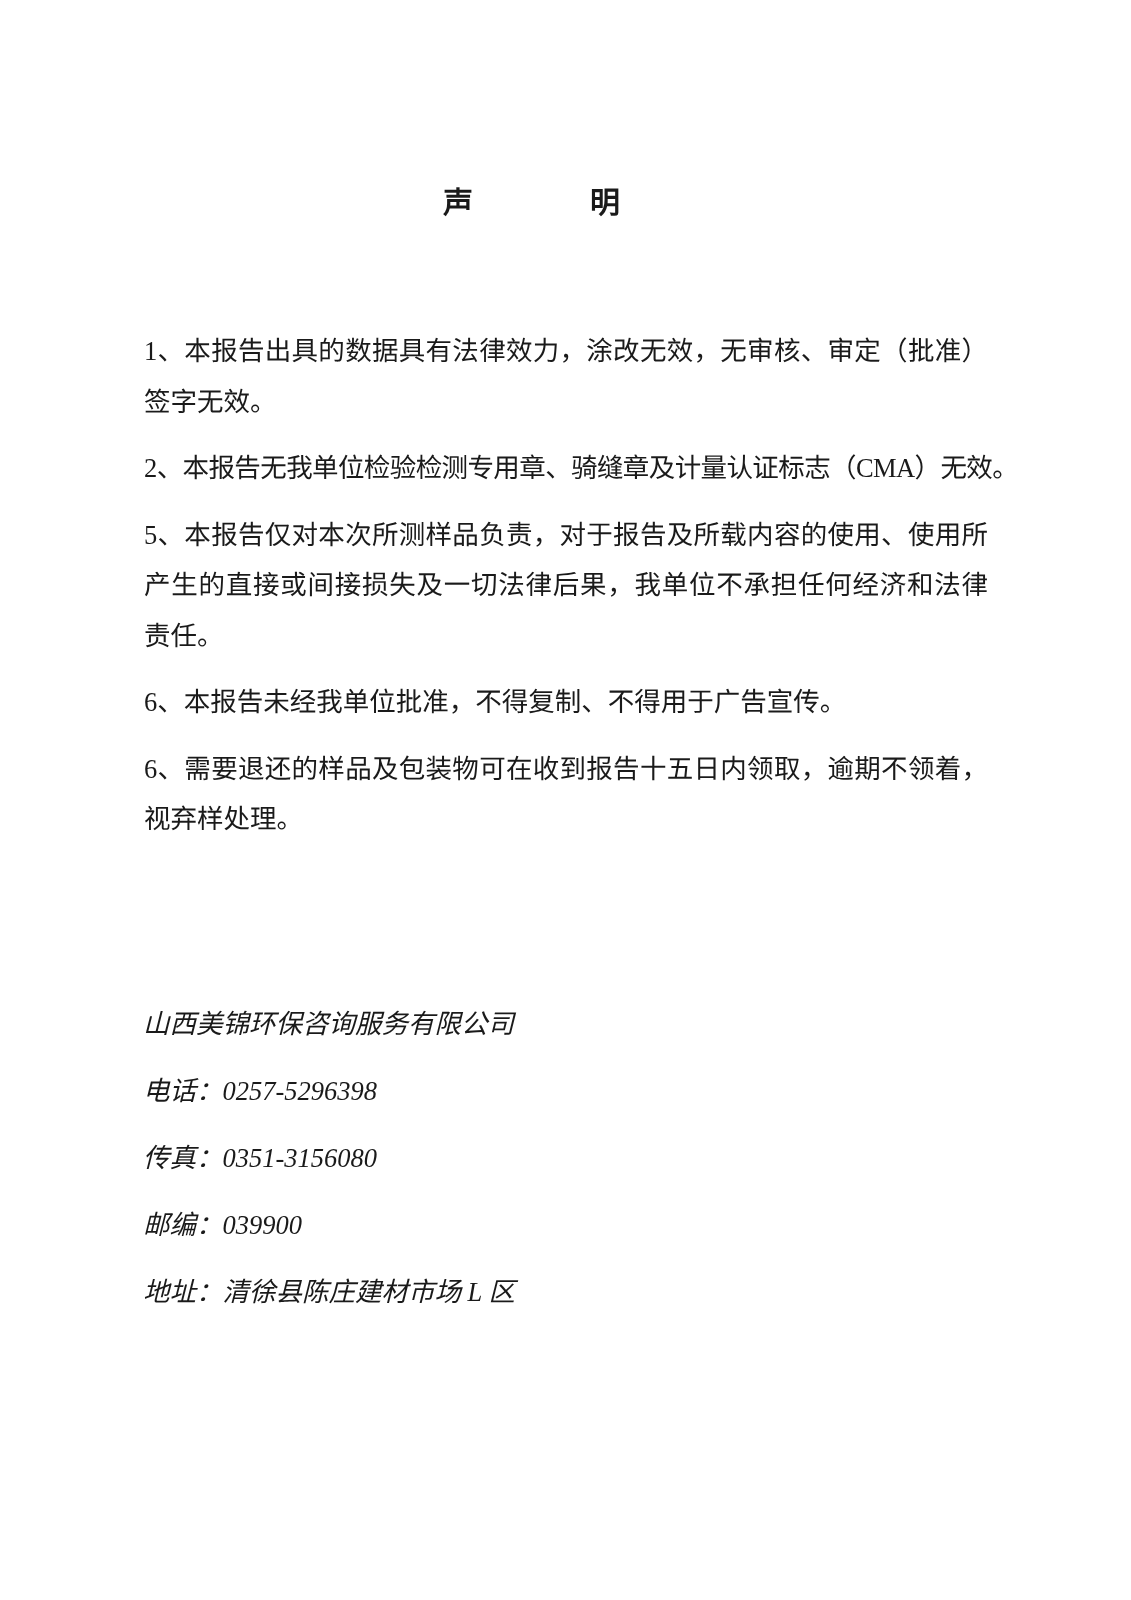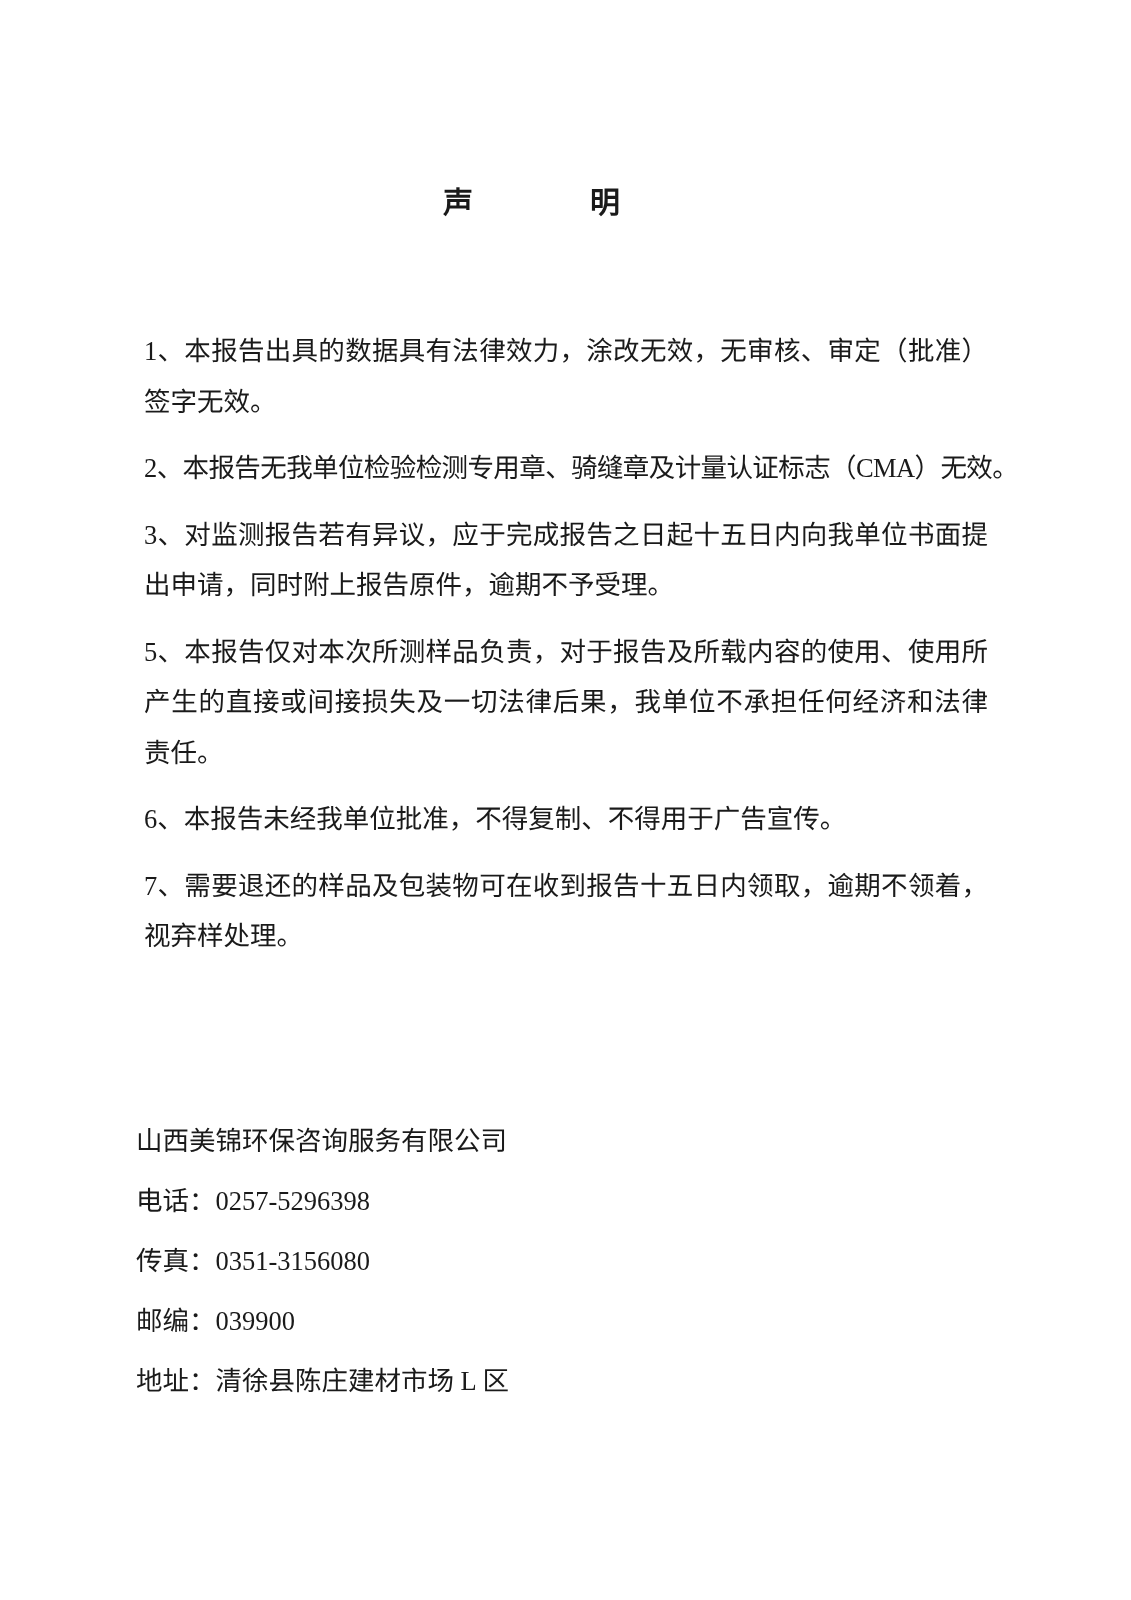--- a/index.html
+++ b/index.html
@@ -40,39 +40,38 @@
   .statements p.single-line {
     white-space: nowrap;
     letter-spacing: -0.6px;
     text-align: right;
   }
   .contact {
     margin-top: 153px;
     font-size: 26.5px;
     line-height: 52px;
   }
-  .contact p { margin: 8px; padding: 0; }
+  .contact p { margin: 15px; padding: 0; font-style: italic; }
 </style>
 </head>
 <body>
 
 <div class="page">
 
   <h1 class="title">
     <span>声</span>
     <span>明</span>
   </h1>
 
   <div class="statements">
     <p>1、本报告出具的数据具有法律效力，涂改无效，无审核、审定（批准）签字无效。</p>
     <p class="single-line">2、本报告无我单位检验检测专用章、骑缝章及计量认证标志（CMA）无效。</p>
-    <p>3、对监测报告若有异议，应于完成报告之日起十五日内向我单位书面提出申请，同时附上报告原件，逾期不予受理。</p>
     <p>5、本报告仅对本次所测样品负责，对于报告及所载内容的使用、使用所产生的直接或间接损失及一切法律后果，我单位不承担任何经济和法律责任。</p>
     <p>6、本报告未经我单位批准，不得复制、不得用于广告宣传。</p>
-    <p>7、需要退还的样品及包装物可在收到报告十五日内领取，逾期不领着，视弃样处理。</p>
+    <p>6、需要退还的样品及包装物可在收到报告十五日内领取，逾期不领着，视弃样处理。</p>
   </div>
 
   <div class="contact">
     <p>山西美锦环保咨询服务有限公司</p>
     <p>电话：0257-5296398</p>
     <p>传真：0351-3156080</p>
     <p>邮编：039900</p>
     <p>地址：清徐县陈庄建材市场 L 区</p>
   </div>
 

